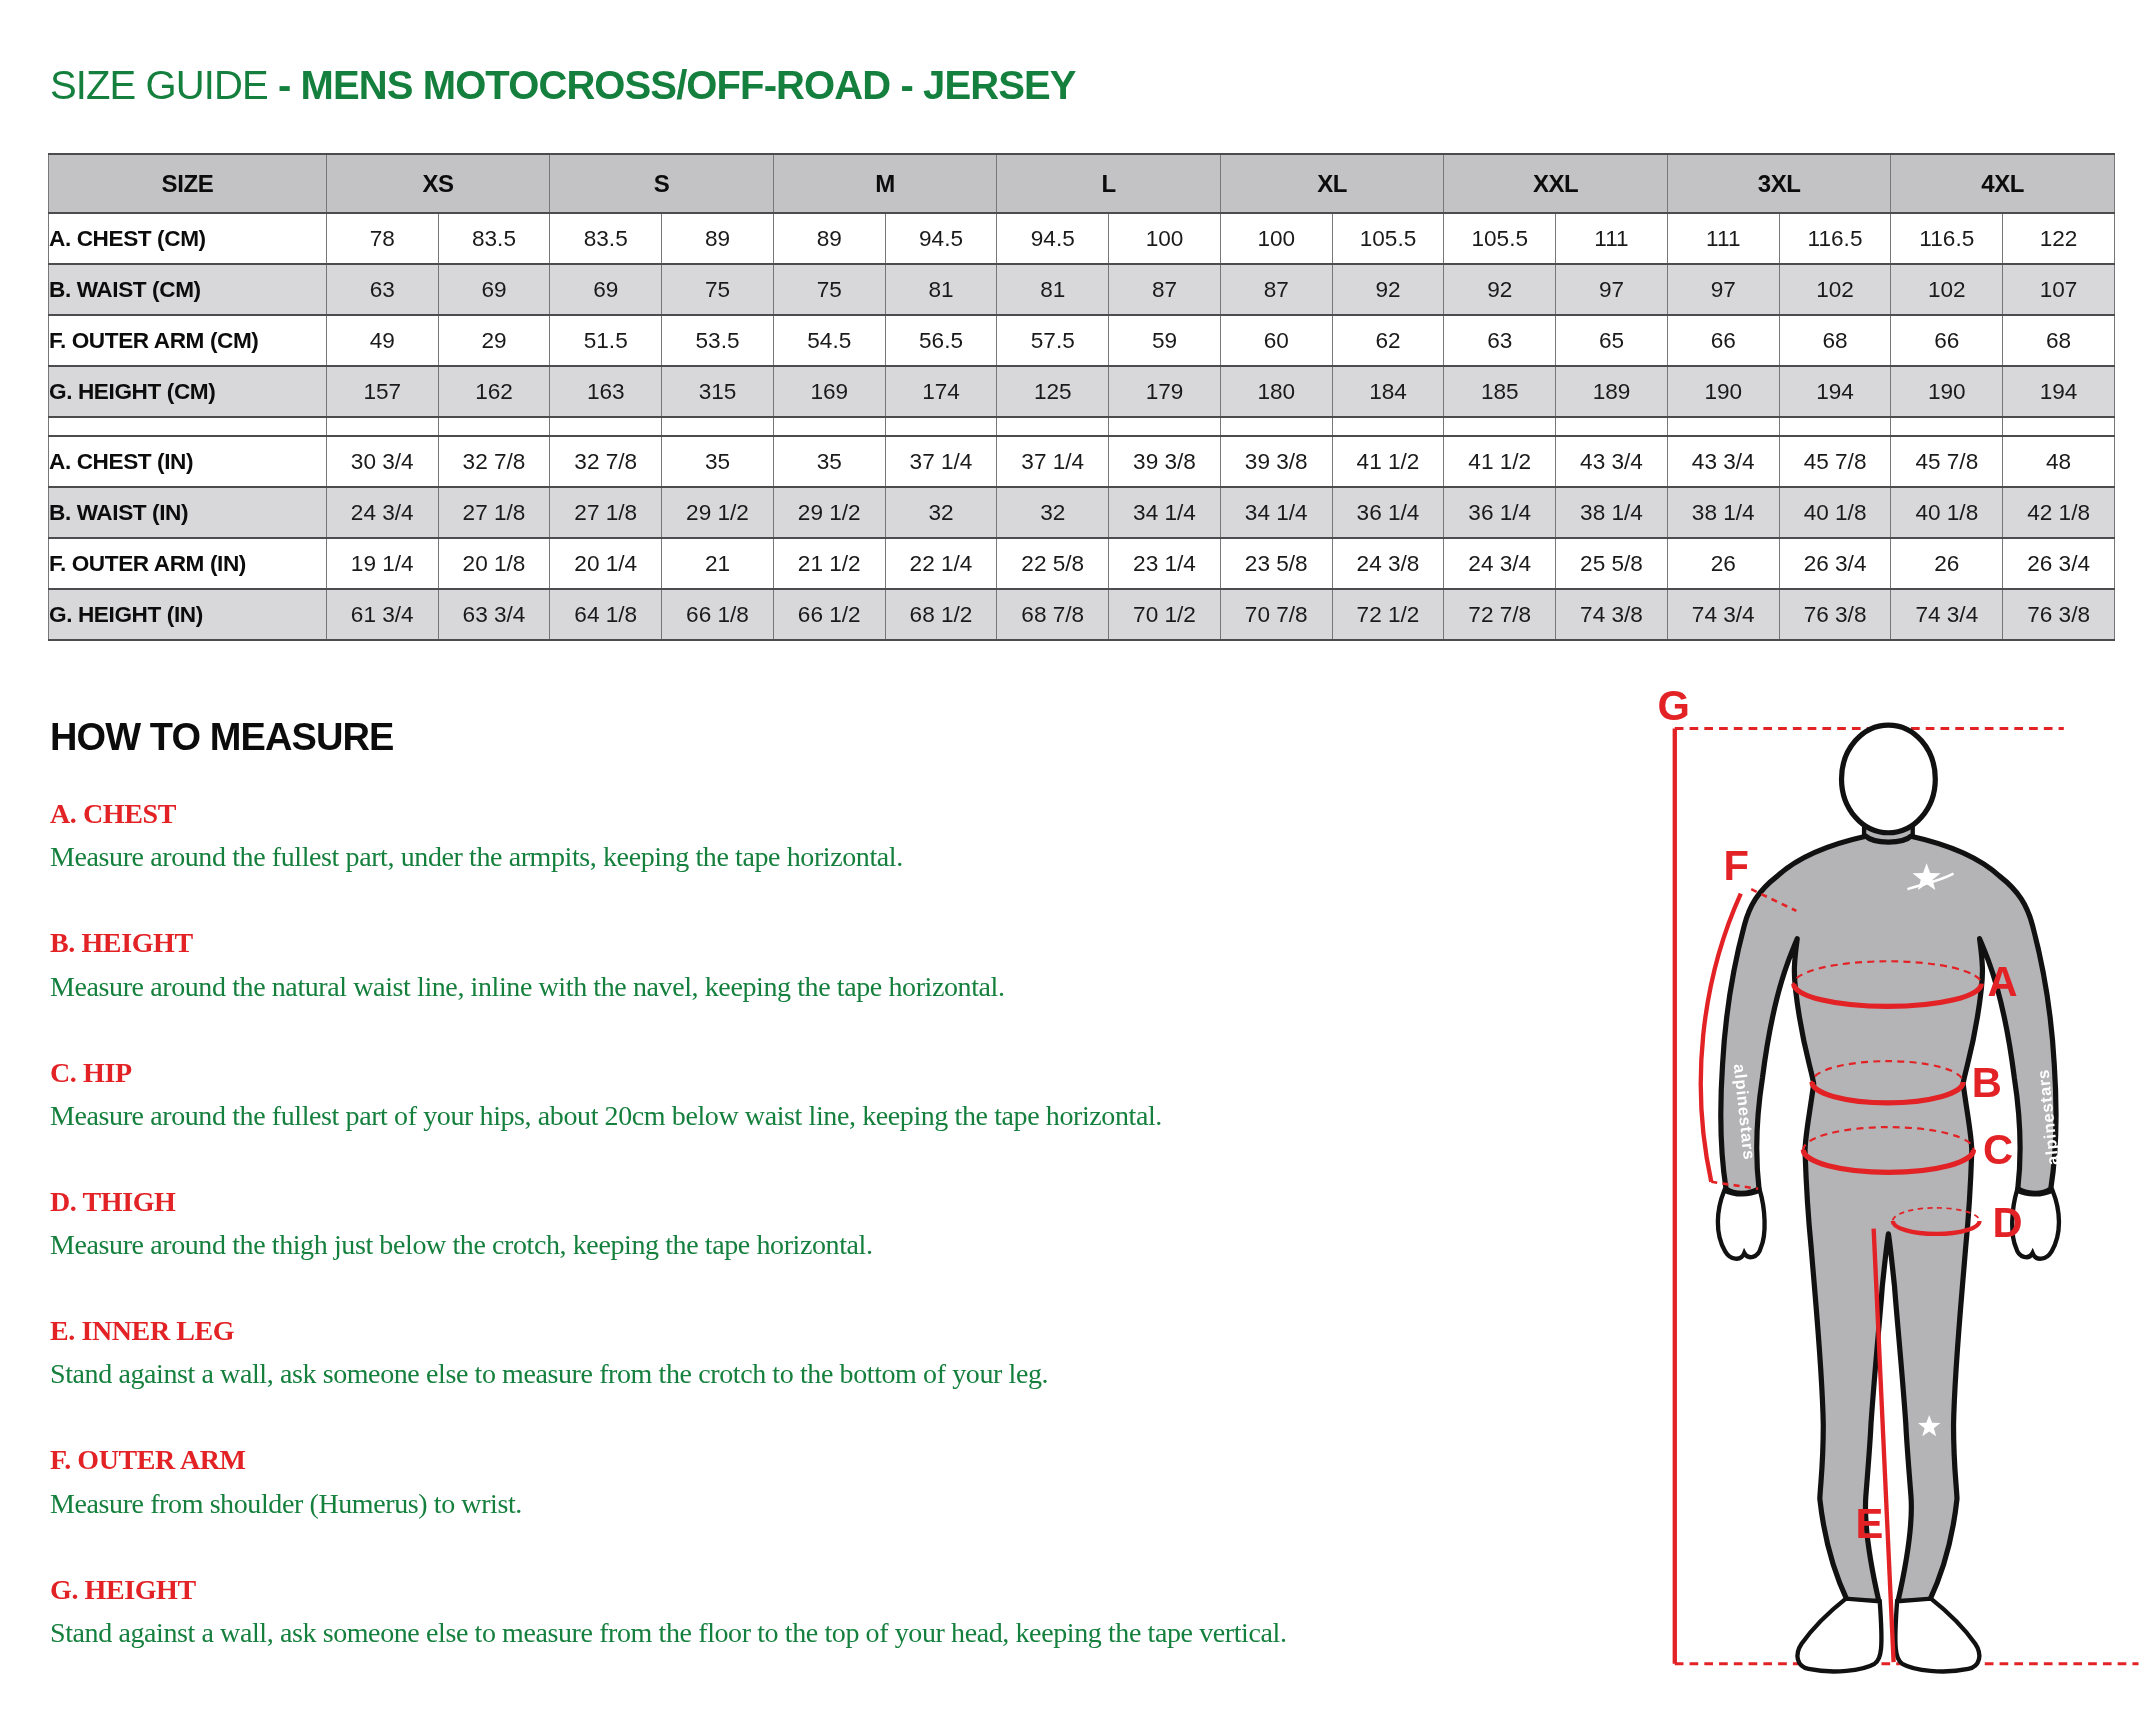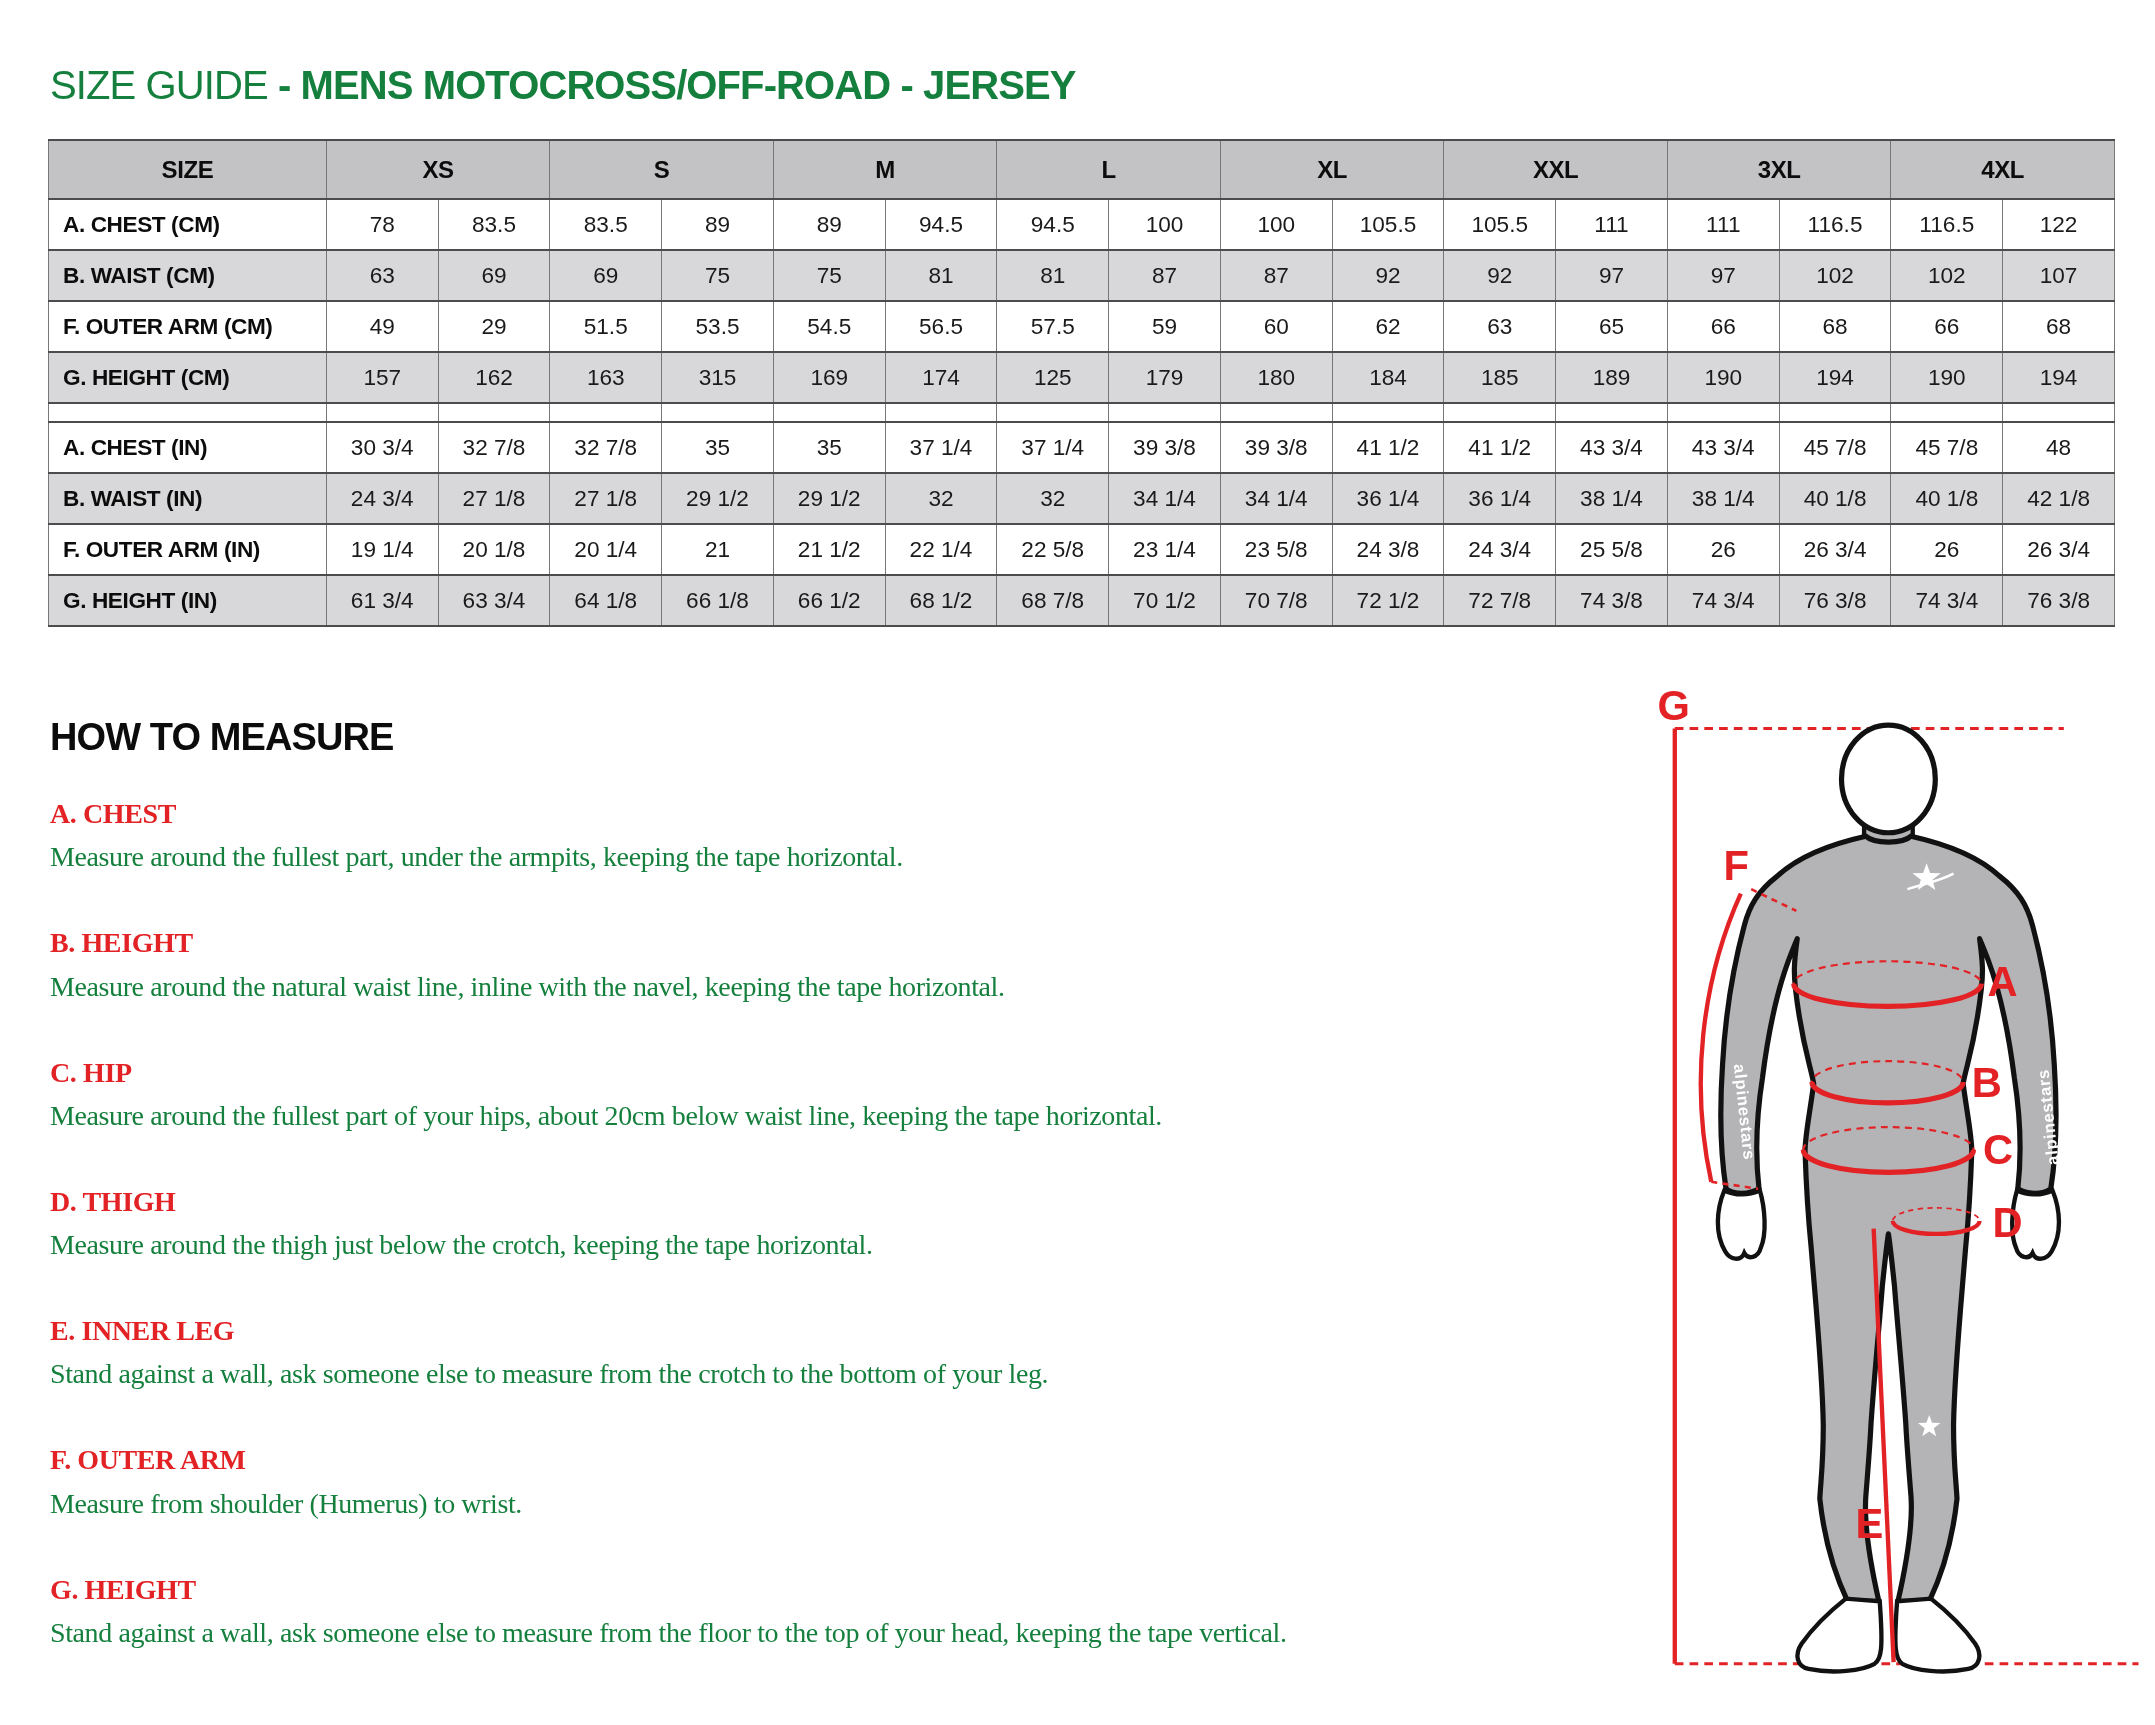--- a/index.html
+++ b/index.html
@@ -8,34 +8,34 @@
     font-family:"Liberation Sans",sans-serif;overflow:hidden;color:#0c0c0c;
   }
   
   .page-title{
     position:absolute;left:50px;top:64px;font-size:40px;line-height:1.05;
     letter-spacing:-0.9px;white-space:nowrap;color:#15803d;
   }
   .page-title .t-bold{font-weight:bold;}
   
   table.size-table{
-    position:absolute;left:48px;top:139px;width:2067px;
+    position:absolute;left:48px;top:153px;width:2067px;
     border-collapse:collapse;table-layout:fixed;
   }
   .size-table th,.size-table td{
     border:1.7px solid #77777a;
     border-top:2.6px solid #4c4c4e;border-bottom:2.6px solid #4c4c4e;
     padding:0;overflow:hidden;white-space:nowrap;
   }
   .size-table thead th{
     background:#c3c3c5;height:57px;font-size:24px;font-weight:bold;
     text-align:center;letter-spacing:-0.4px;
   }
   .size-table tbody th.row-label{
-    text-align:left;padding-left:14px;font-size:22.6px;font-weight:bold;
+    text-align:left;font-size:22.6px;font-weight:bold;
     background:#ffffff;height:49px;letter-spacing:-0.4px;
   }
   .size-table tbody td{
     text-align:center;font-size:22.6px;font-weight:normal;color:#1a1a1a;
     background:#ffffff;height:49px;
   }
   .size-table tr.shade th.row-label,.size-table tr.shade td{background:#d8d8da;}
   .size-table tr.spacer th,.size-table tr.spacer td{height:17.4px;background:#ffffff;}
   
   .htm-title{

